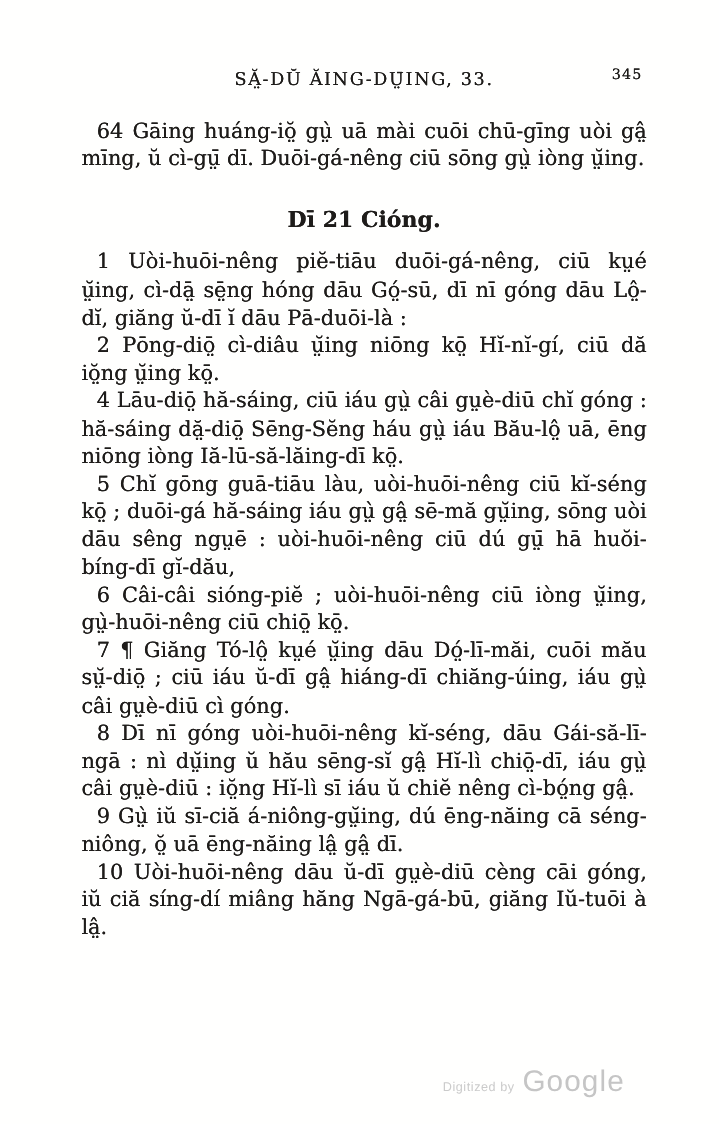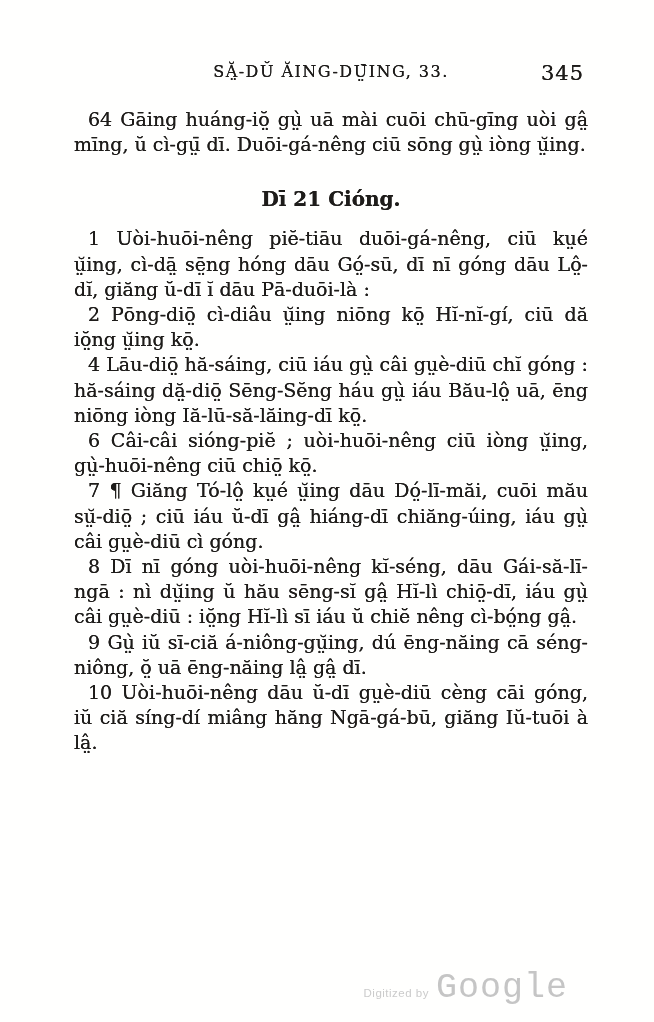--- a/index.html
+++ b/index.html
@@ -28,21 +28,21 @@
     font-size: 16px;
     letter-spacing: 1.5px;
     margin-bottom: 26px;
     white-space: nowrap;
     text-shadow: 0 0 0.5px currentColor;
   }
   .page-num {
     position: absolute;
     right: 4px;
     top: -1px;
-    font-size: 21px;
+    font-size: 13px;
     letter-spacing: 1px;
   }
   .verse {
     margin: 0;
     text-indent: 14px;
     text-align: justify;
     font-size: 19px;
     line-height: 25.2px;
     text-shadow: 0 0 0.55px currentColor;
   }
@@ -63,22 +63,22 @@
     user-select: none;
     margin-left: 37px;
   }
   .wm-prefix {
     font-family: "Liberation Sans", "DejaVu Sans", sans-serif;
     font-size: 11.5px;
     color: #cbcbcb;
     letter-spacing: 0.5px;
   }
   .wm-brand {
-    font-family: Liberation Mono, monospace;
-    font-size: 35px;
+    font-family: Liberation Sans, sans-serif;
+    font-size: 27px;
     color: #c5c5c5;
     letter-spacing: 1px;
   }
 </style>
 </head>
 <body>
 
 <div class="page">
   <div class="text-block">
 
@@ -87,20 +87,21 @@
       <span class="page-num">345</span>
     </div>
 
     <p class="verse">64 Gāing huáng-iŏ̤ gṳ̀ uā mài cuōi chū-gīng uòi gâ̤ mīng, ŭ cì-gṳ̄ dī. Duōi-gá-nêng ciū sōng gṳ̀ iòng ṳ̆ing.</p>
 
     <h2 class="chapter-heading">Dī 21 Cióng.</h2>
 
     <p class="verse">1 Uòi-huōi-nêng piĕ-tiāu duōi-gá-nêng, ciū kṳé ṳ̆ing, cì-dā̤ sē̤ng hóng dāu Gó̤-sū, dī nī góng dāu Lô̤-dĭ, giăng ŭ-dī ĭ dāu Pā-duōi-là :</p>
     <p class="verse">2 Pōng-diō̤ cì-diâu ṳ̆ing niōng kō̤ Hĭ-nĭ-gí, ciū dă iŏ̤ng ṳ̆ing kō̤.</p>
     <p class="verse">4 Lāu-diō̤ hă-sáing, ciū iáu gṳ̀ câi gṳè-diū chĭ góng : hă-sáing dă̤-diō̤ Sēng-Sĕng háu gṳ̀ iáu Bău-lô̤ uā, ēng niōng iòng Iă-lū-să-lăing-dī kō̤.</p>
+    <p class="verse">5 Chĭ gōng guā-tiāu làu, uòi-huōi-nêng ciū kĭ-séng kō̤ ; duōi-gá hă-sáing iáu gṳ̀ gâ̤ sē-mă gṳ̆ing, sōng uòi dāu sêng ngṳē : uòi-huōi-nêng ciū dú gṳ̄ hā huŏi-bíng-dī gĭ-dău,</p>
     <p class="verse">6 Câi-câi sióng-piĕ ; uòi-huōi-nêng ciū iòng ṳ̆ing, gṳ̀-huōi-nêng ciū chiō̤ kō̤.</p>
     <p class="verse">7 ¶ Giăng Tó-lô̤ kṳé ṳ̆ing dāu Dó̤-lī-măi, cuōi mău sṳ̆-diō̤ ; ciū iáu ŭ-dī gâ̤ hiáng-dī chiăng-úing, iáu gṳ̀ câi gṳè-diū cì góng.</p>
     <p class="verse">8 Dī nī góng uòi-huōi-nêng kĭ-séng, dāu Gái-să-lī-ngā : nì dṳ̆ing ŭ hău sēng-sĭ gâ̤ Hĭ-lì chiō̤-dī, iáu gṳ̀ câi gṳè-diū : iŏ̤ng Hĭ-lì sī iáu ŭ chiĕ nêng cì-bó̤ng gâ̤.</p>
     <p class="verse">9 Gṳ̀ iŭ sī-ciă á-niông-gṳ̆ing, dú ēng-năing cā séng-niông, ŏ̤ uā ēng-năing lâ̤ gâ̤ dī.</p>
     <p class="verse">10 Uòi-huōi-nêng dāu ŭ-dī gṳè-diū cèng cāi góng, iŭ ciă síng-dí miâng hăng Ngā-gá-bū, giăng Iŭ-tuōi à lâ̤.</p>
 
   </div>
 
   <div class="watermark">
     <span class="wm-prefix">Digitized by</span>

